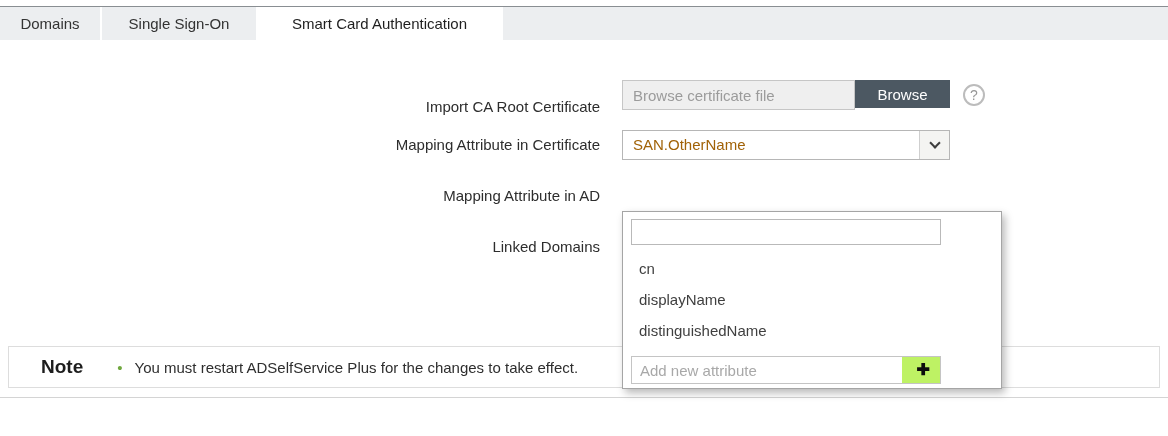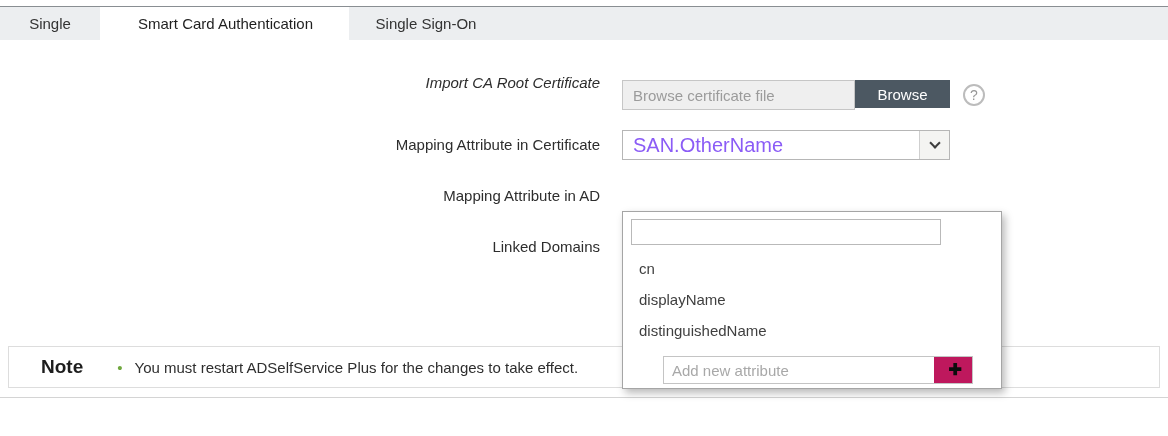--- a/index.html
+++ b/index.html
@@ -30,39 +30,39 @@
                 font-family:"Liberation Sans",sans-serif; cursor:pointer; }
   .help-icon { position:absolute; left:963px; top:84px; width:22px; height:22px;
                border:2px solid #bcbcbc; border-radius:50%; color:#979797;
                font-size:14px; line-height:18px; text-align:center; }
 
   
   .select-box { position:absolute; left:622px; width:328px; height:30px;
                 background:#fff; border:1px solid #b6b6b6; cursor:pointer; }
   .select-box.focused { border-color:#8f8f8f; }
   .select-value { position:absolute; left:10px; top:0; line-height:28px;
-                  font-size:20px; color:#8b5cf6; }
+                  font-size:15px; color:#a16207; }
   .select-arrow { position:absolute; right:0; top:0; width:30px; height:28px;
                   background:#f4f4f2; border-left:1px solid #cfcfcf; }
   .chev { position:absolute; right:10px; top:8px; width:8px; height:8px;
           border-right:2px solid #3d3d3d; border-bottom:2px solid #3d3d3d;
           transform:rotate(45deg); }
 
   
   .dd-panel { position:absolute; left:622px; top:211px; width:380px; height:178px;
               background:#fff; border:1px solid #a5a5a5; z-index:5;
               box-shadow:3px 4px 8px rgba(0,0,0,0.28); }
   .dd-search { position:absolute; left:8px; top:7px; width:310px; height:26px;
                border:1px solid #b9b9b9; font-size:15px; padding:0 8px;
                font-family:"Liberation Sans",sans-serif; }
   .dd-options { position:absolute; left:0; top:41px; width:100%; }
   .dd-option { height:31px; line-height:31px; padding-left:16px; font-size:15px;
                color:#3f3f3f; cursor:pointer; }
   .dd-add { position:absolute; left:8px; top:144px; width:310px; height:28px;
-            border:1px solid #c4c4c4; background:#be185d;margin-left:32px; }
+            border:1px solid #c4c4c4; background:#bef264; }
   .dd-add-input { position:absolute; left:0; top:0; width:270px; height:26px;
                   border:none; outline:none; font-size:15px; padding:0 8px;
                   color:#3a3a3a; font-family:"Liberation Sans",sans-serif; }
   .dd-add-input::placeholder { color:#a8a8a8; opacity:1; }
   .dd-add-plus { position:absolute; right:10px; top:0; line-height:26px;
                  font-size:16px; font-weight:bold; color:#0d0d0d; cursor:pointer; }
 
   
   .note-bar { position:absolute; left:8px; right:8px; top:346px; height:42px;
               border:1px solid #ddd; background:#fff; display:flex;
@@ -73,26 +73,26 @@
 
   .bottom-rule { position:absolute; top:397px; left:0; right:0; height:0;
                  border-top:1px solid #d4d4d4; }
 </style>
 </head>
 <body>
 
 <div class="canvas">
 
   <div class="tabstrip">
-    <div class="tab tab-general">Single</div>
+    <div class="tab tab-general">Domains</div>
+    <div class="tab tab-sso">Single Sign-On</div>
     <div class="tab tab-active">Smart Card Authentication</div>
-    <div class="tab tab-sso">Single Sign-On</div>
   </div>
 
-  <div class="form-label" style="top:68px;font-style:italic;">Import CA Root Certificate</div>
+  <div class="form-label" style="top:92px;">Import CA Root Certificate</div>
   <input class="file-input" type="text" readonly="" placeholder="Browse certificate file" style="">
   <button class="browse-btn">Browse</button>
   <div class="help-icon">?</div>
 
   <div class="form-label" style="top:130px;">Mapping Attribute in Certificate</div>
   <div class="select-box" style="top:130px;">
     <span class="select-value">SAN.OtherName</span>
     <span class="select-arrow">
       <span class="chev"></span>
     </span>

